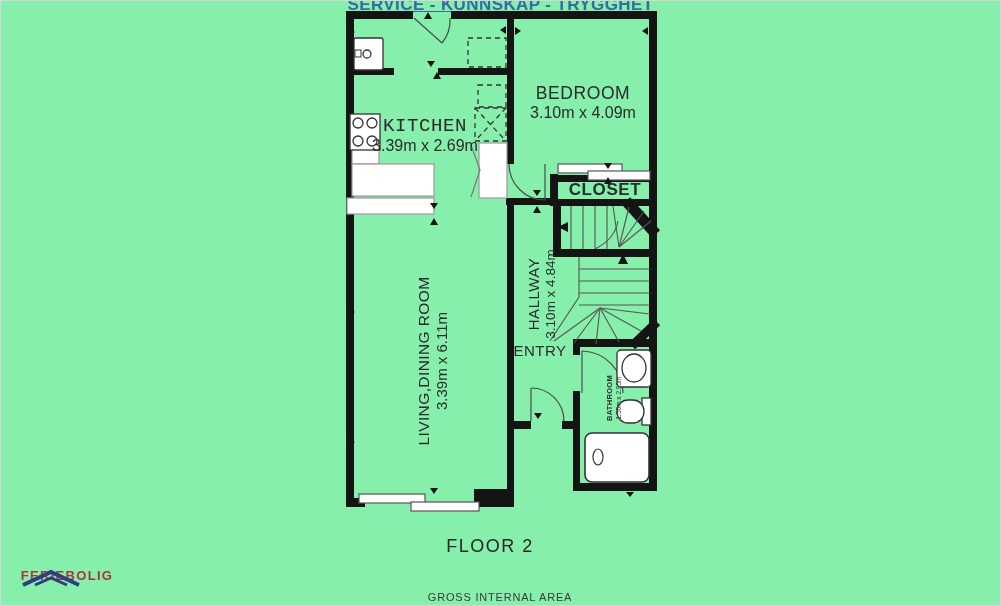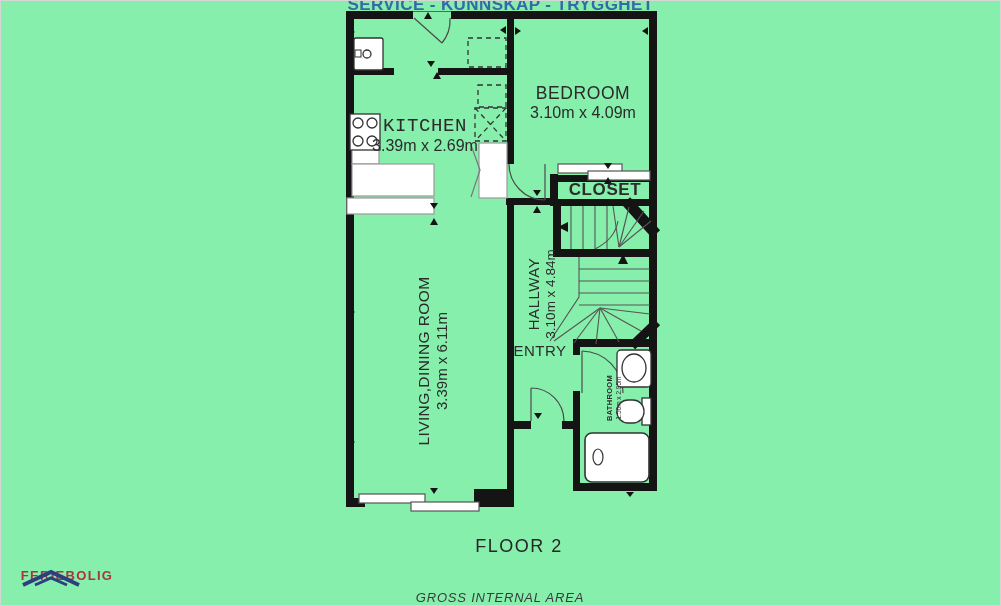--- a/index.html
+++ b/index.html
@@ -33,21 +33,21 @@
   .living .l1{font-size:15.5px;letter-spacing:.4px;}
   .living .l2{font-size:15px;}
   .bathroom .l1{font-size:7.5px;font-weight:700;letter-spacing:.3px;}
   .bathroom .l2{font-size:6.5px;}
   .floor-label{
     position:absolute;transform:translate(-50%,-50%);
     font-size:18px;letter-spacing:1.5px;color:#262626;white-space:nowrap;
   }
   .gross-label{
     position:absolute;transform:translate(-50%,-50%);
-    font-size:13px;letter-spacing:.8px;color:#3a3a3a;white-space:nowrap;font-style:italic;
+    font-size:11px;letter-spacing:.8px;color:#3a3a3a;white-space:nowrap;
   }
   .logo{position:absolute;left:18px;top:568px;width:96px;text-align:center;}
   .logo .roof{display:block;margin:0 auto 1px auto;}
   .logo .brand{
     font-size:13px;font-weight:700;letter-spacing:1.3px;color:#a8353f;line-height:14px;
   }
 </style>
 </head>
 <body>
 
@@ -240,21 +240,21 @@
   <div class="lbl rot living" style="left:432px;top:360px;">
     <span class="l1">LIVING,DINING ROOM</span>
     <span class="l2">3.39m x 6.11m</span>
   </div>
 
   <div class="lbl rot bathroom" style="left:613px;top:397px;">
     <span class="l1">BATHROOM</span>
     <span class="l2">1.56m x 2.95m</span>
   </div>
 
-  <div class="floor-label" style="left:518px;top:545px;">FLOOR 2</div>
+  <div class="floor-label" style="left:489px;top:545px;">FLOOR 2</div>
 
   <div class="gross-label" style="left:499px;top:596px;">GROSS INTERNAL AREA</div>
 
   <div class="logo">
     <svg class="roof" width="64" height="18" viewBox="0 0 64 18">
       <polyline points="4,16 32,3 60,16" fill="none" stroke="#2e3f7e" stroke-width="4"></polyline>
       <polyline points="16,16 32,9 48,16" fill="none" stroke="#2e3f7e" stroke-width="3"></polyline>
     </svg>
     <div class="brand">FERIEBOLIG</div>
   </div>

